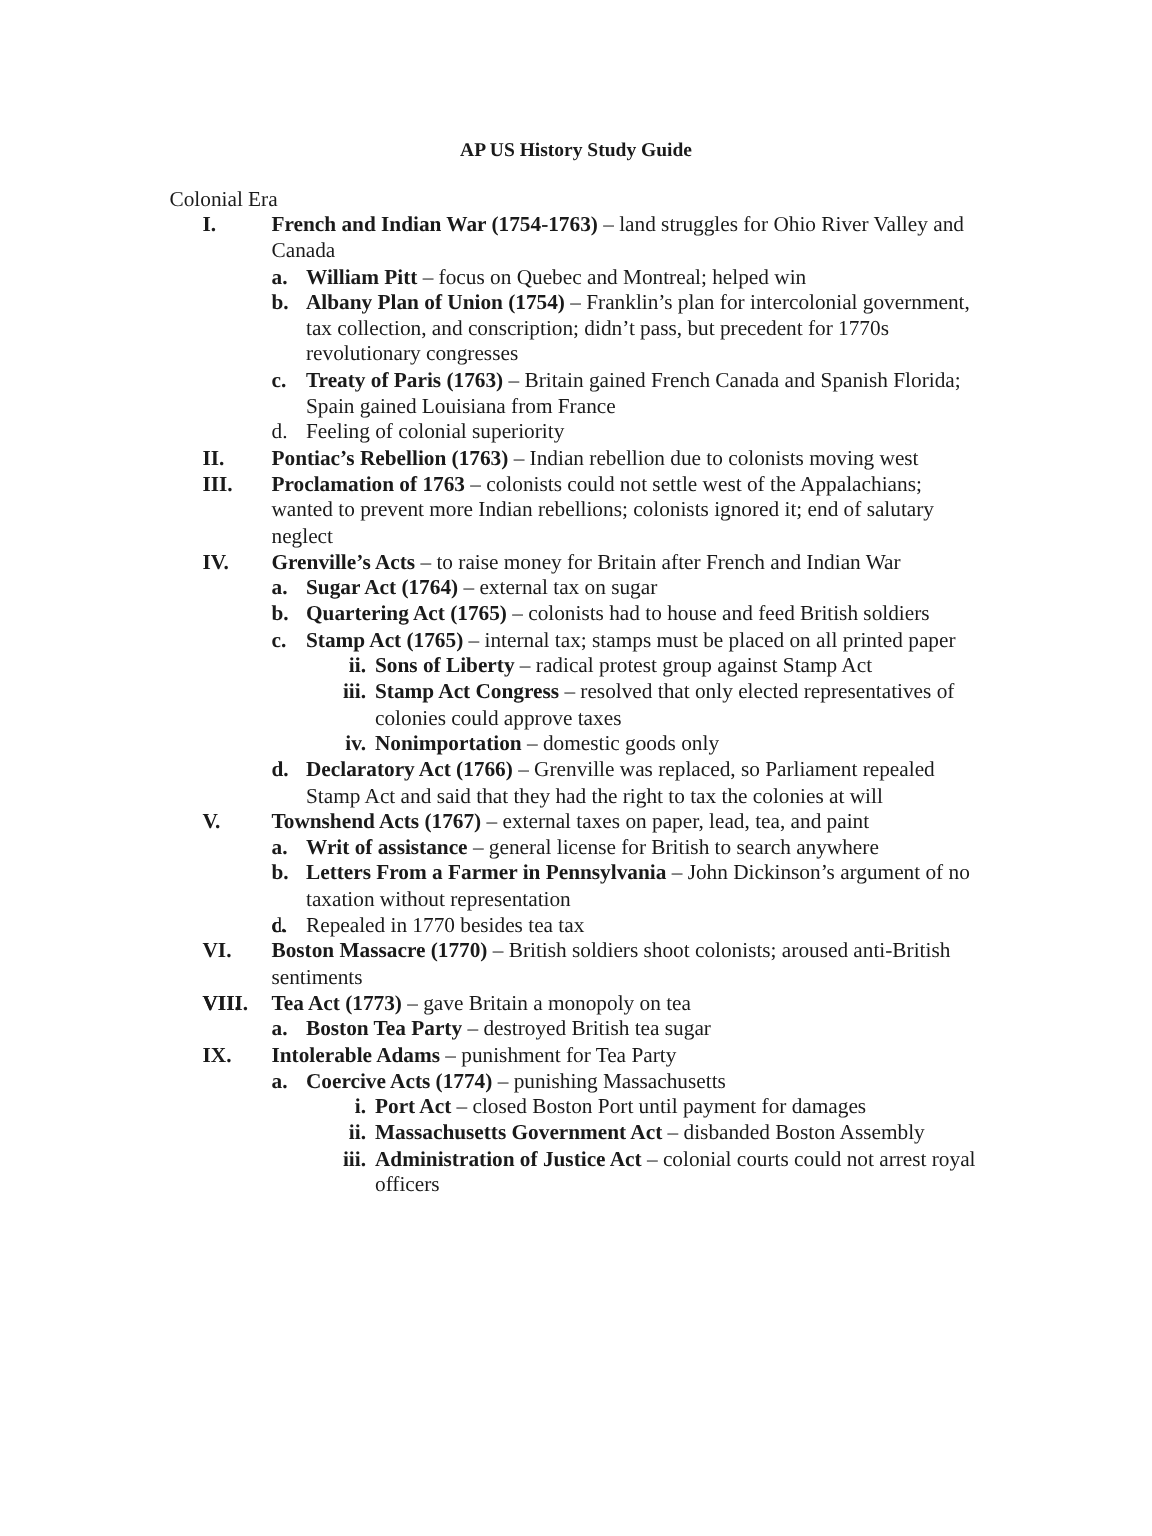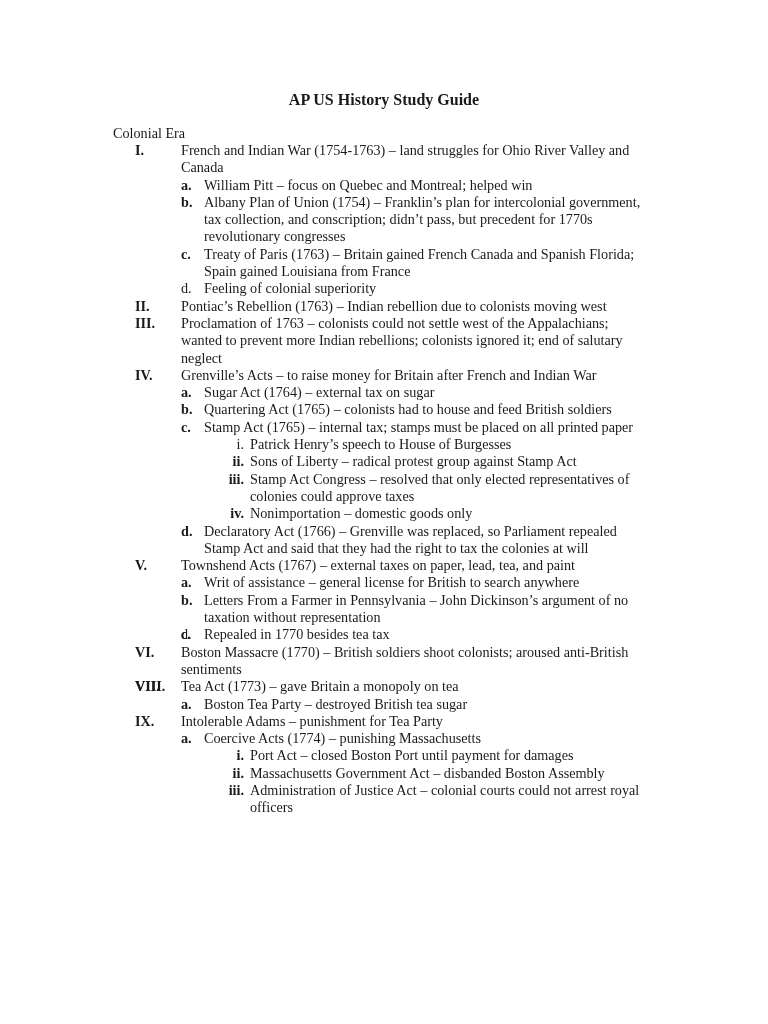--- a/index.html
+++ b/index.html
@@ -3,55 +3,55 @@
   <meta charset="utf-8">
   <style>
     html, body { margin: 0; padding: 0; }
     body {
       width: 768px; height: 1024px; background: #ffffff; position: relative; overflow: hidden;
       font-family: "Liberation Serif", "DejaVu Serif", serif; color: #1a1a1a;
       font-size: 14.2px; line-height: 17.3px;
     }
     .title {
       position: absolute; top: 91px; left: 0; width: 768px; text-align: center;
-      font-weight: bold; font-size: 16px;
+      font-weight: bold; font-size: 13px;
     }
     .section {
       position: absolute; top: 125px; left: 113px; font-weight: normal;
     }
     .outline { position: absolute; top: 142px; left: 0; width: 768px; }
     .row { position: relative; }
     .l1 { padding-left: 181px; width: 470px; }
     .l2 { padding-left: 204px; width: 447px; }
     .l3 { padding-left: 250px; width: 401px; }
     .marker { position: absolute; top: 0; }
     .l1 .marker { left: 135px; font-weight: bold; }
     .l2 .marker { left: 181px; width: 18px; }
     .l3 .marker { left: 200px; width: 44px; text-align: right; }
     .marker.b { font-weight: bold; }
-    .term { font-weight: normal; }
+    .term { font-weight: bold; }
   </style>
 </head>
 <body>
 
 <div class="title">AP US History Study Guide</div>
 <div class="section">Colonial Era</div>
 <div class="outline" id="outline">
     <div class="row l1"><span class="marker b">I.</span><span><span class="term">French and Indian War (1754-1763)</span><span> – </span><span>land struggles for Ohio River Valley and Canada</span></span></div>
     <div class="row l2"><span class="marker b">a.</span><span><span class="term">William Pitt</span><span> – </span><span>focus on Quebec and Montreal; helped win</span></span></div>
     <div class="row l2"><span class="marker b">b.</span><span><span class="term">Albany Plan of Union (1754)</span><span> – </span><span>Franklin’s plan for intercolonial government, tax collection, and conscription; didn’t pass, but precedent for 1770s revolutionary congresses</span></span></div>
     <div class="row l2"><span class="marker b">c.</span><span><span class="term">Treaty of Paris (1763)</span><span> – </span><span>Britain gained French Canada and Spanish Florida; Spain gained Louisiana from France</span></span></div>
     <div class="row l2"><span class="marker">d.</span><span><span>Feeling of colonial superiority</span></span></div>
     <div class="row l1"><span class="marker b">II.</span><span><span class="term">Pontiac’s Rebellion (1763)</span><span> – </span><span>Indian rebellion due to colonists moving west</span></span></div>
     <div class="row l1"><span class="marker b">III.</span><span><span class="term">Proclamation of 1763</span><span> – </span><span>colonists could not settle west of the Appalachians; wanted to prevent more Indian rebellions; colonists ignored it; end of salutary neglect</span></span></div>
     <div class="row l1"><span class="marker b">IV.</span><span><span class="term">Grenville’s Acts</span><span> – </span><span>to raise money for Britain after French and Indian War</span></span></div>
     <div class="row l2"><span class="marker b">a.</span><span><span class="term">Sugar Act (1764)</span><span> – </span><span>external tax on sugar</span></span></div>
     <div class="row l2"><span class="marker b">b.</span><span><span class="term">Quartering Act (1765)</span><span> – </span><span>colonists had to house and feed British soldiers</span></span></div>
     <div class="row l2"><span class="marker b">c.</span><span><span class="term">Stamp Act (1765)</span><span> – </span><span>internal tax; stamps must be placed on all printed paper</span></span></div>
-    <div class="row l3"><span class="marker">i.</span><span><span>Patrick Henry’s speech to House of Burgesses</span></span></div>
+    <div class="row l3"><span class="marker">i.</span></div>
     <div class="row l3"><span class="marker b">ii.</span><span><span class="term">Sons of Liberty</span><span> – </span><span>radical protest group against Stamp Act</span></span></div>
     <div class="row l3"><span class="marker b">iii.</span><span><span class="term">Stamp Act Congress</span><span> – </span><span>resolved that only elected representatives of colonies could approve taxes</span></span></div>
     <div class="row l3"><span class="marker b">iv.</span><span><span class="term">Nonimportation</span><span> – </span><span>domestic goods only</span></span></div>
     <div class="row l2"><span class="marker b">d.</span><span><span class="term">Declaratory Act (1766)</span><span> – </span><span>Grenville was replaced, so Parliament repealed Stamp Act and said that they had the right to tax the colonies at will</span></span></div>
     <div class="row l1"><span class="marker b">V.</span><span><span class="term">Townshend Acts (1767)</span><span> – </span><span>external taxes on paper, lead, tea, and paint</span></span></div>
     <div class="row l2"><span class="marker b">a.</span><span><span class="term">Writ of assistance</span><span> – </span><span>general license for British to search anywhere</span></span></div>
     <div class="row l2"><span class="marker b">b.</span><span><span class="term">Letters From a Farmer in Pennsylvania</span><span> – </span><span>John Dickinson’s argument of no taxation without representation</span></span></div>
     <div class="row l2"><span class="marker b">c.</span></div>
     <div class="row l2"><span class="marker">d.</span><span><span>Repealed in 1770 besides tea tax</span></span></div>
     <div class="row l1"><span class="marker b">VI.</span><span><span class="term">Boston Massacre (1770)</span><span> – </span><span>British soldiers shoot colonists; aroused anti-British sentiments</span></span></div>

